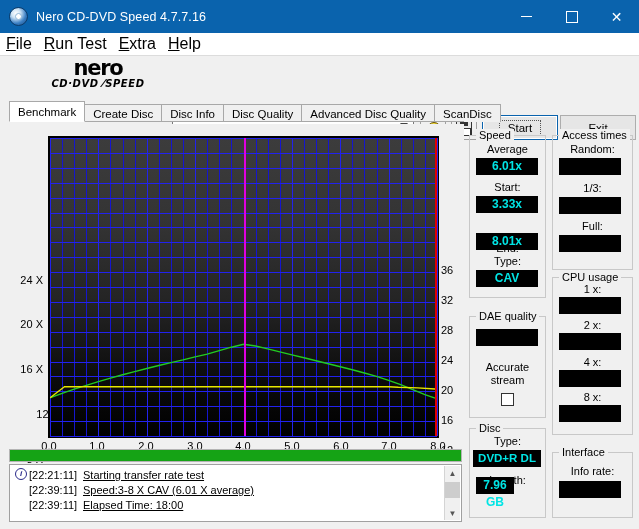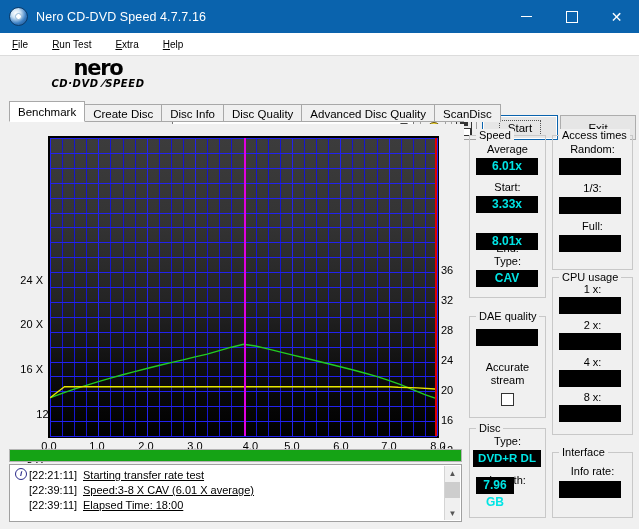--- a/index.html
+++ b/index.html
@@ -34,21 +34,21 @@
   }
   .win-btn.close{font-size:14px;}
   .glyph-min{display:block;width:11px;height:1px;background:#fff;}
   .glyph-max{display:block;width:10px;height:10px;border:1px solid #fff;}
 
   
   .menubar{
     position:absolute;left:0;top:33px;width:639px;height:22px;
     background:#fff;display:flex;align-items:center;border-bottom:1px solid #dcdcdc;
   }
-  .menu-item{padding:2px 12px;font-size:10px;cursor:default;text-align:right;}
+  .menu-item{padding:2px 6px;font-size:16px;cursor:default;text-align:right;}
   .menu-item u{text-decoration:underline;}
 
   
   .toolbar{position:absolute;left:0;top:56px;width:639px;height:42px;background:#f0f0f0;}
   .logo{position:absolute;left:22px;top:2px;width:152px;height:38px;}
   .logo-nero{
     font-family:"DejaVu Sans", sans-serif;font-weight:bold;font-size:21px;
     letter-spacing:-1.2px;line-height:20px;text-align:center;color:#000;
   }
   .logo-sub{
@@ -247,21 +247,21 @@
     <div class="yrab" style="left:432px;top:260px;">20</div>
     <div class="yrab" style="left:432px;top:290px;">16</div>
     <div class="yrab" style="left:432px;top:320px;">12</div>
     <div class="yrab" style="left:432px;top:350px;">8</div>
     <div class="yrab" style="left:432px;top:381px;">4</div>
 
     <div class="xlab" style="left:25px;">0.0</div>
     <div class="xlab" style="left:73px;">1.0</div>
     <div class="xlab" style="left:122px;">2.0</div>
     <div class="xlab" style="left:171px;">3.0</div>
-    <div class="xlab" style="left:219px;text-align:right;">4.0</div>
+    <div class="xlab" style="left:219px;">4.0</div>
     <div class="xlab" style="left:268px;">5.0</div>
     <div class="xlab" style="left:317px;">6.0</div>
     <div class="xlab" style="left:365px;">7.0</div>
     <div class="xlab" style="left:414px;">8.0</div>
 
     <div class="plot">
       <div class="plot-grid" id="grid">
           <div class="gl-v major" style="left:0px"></div>
           <div class="gl-v" style="left:12px"></div>
           <div class="gl-v" style="left:24px"></div>

